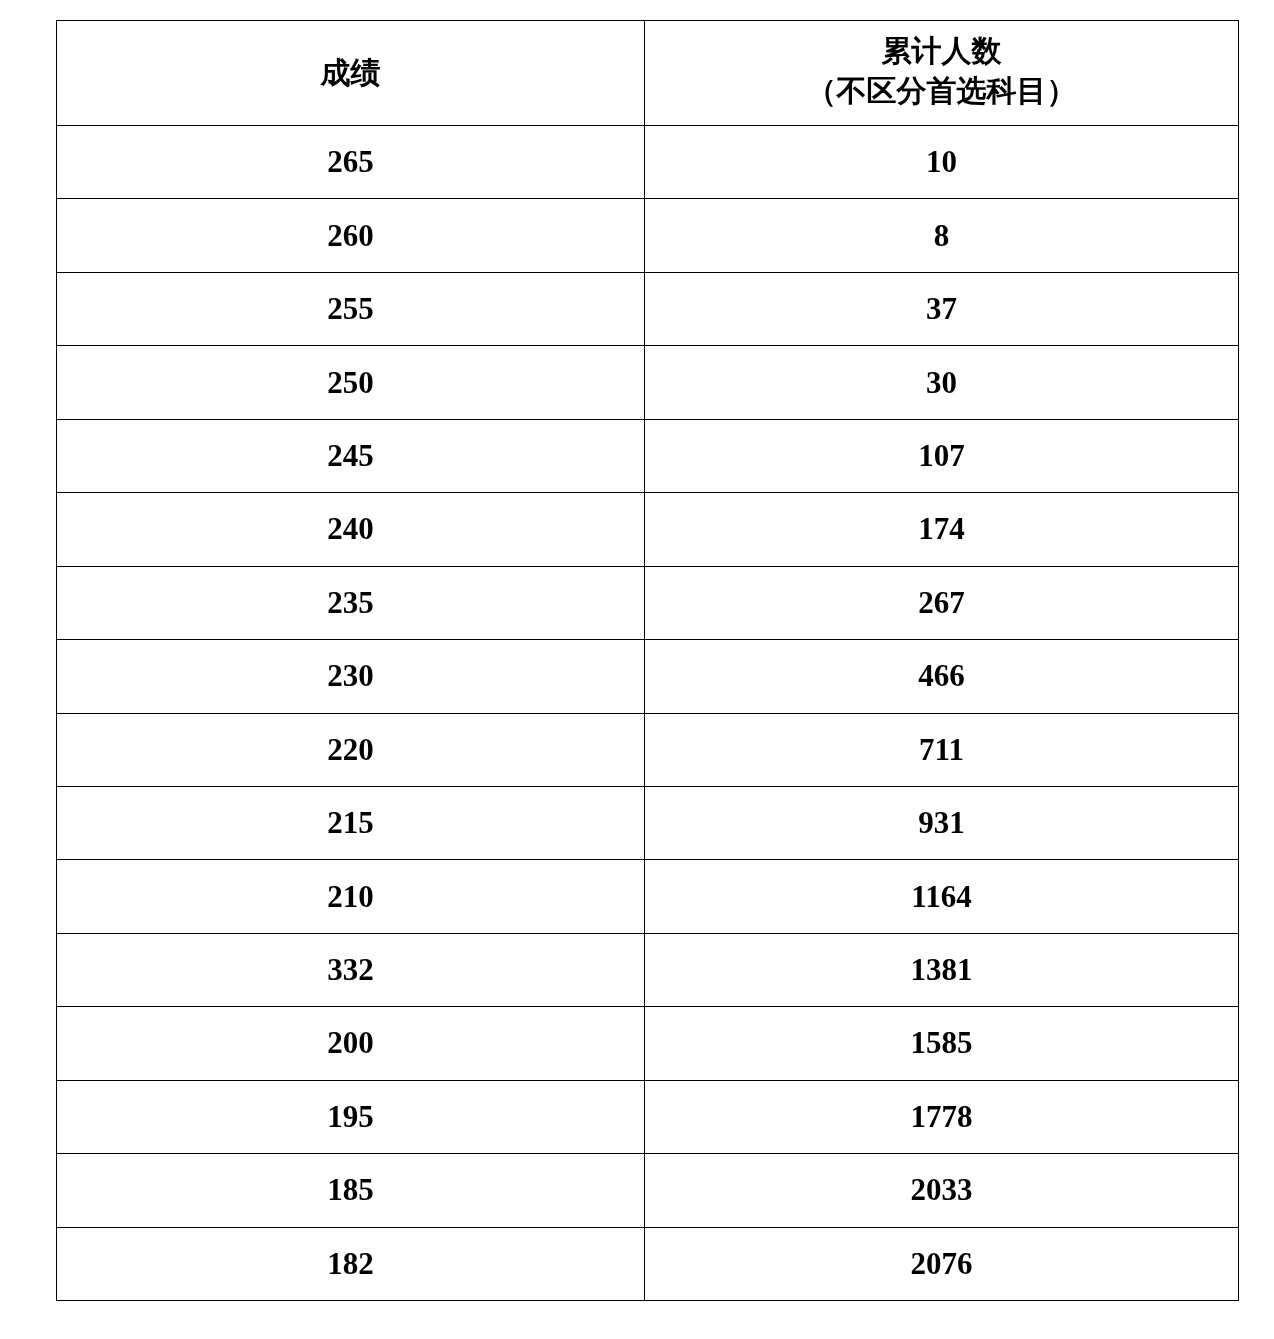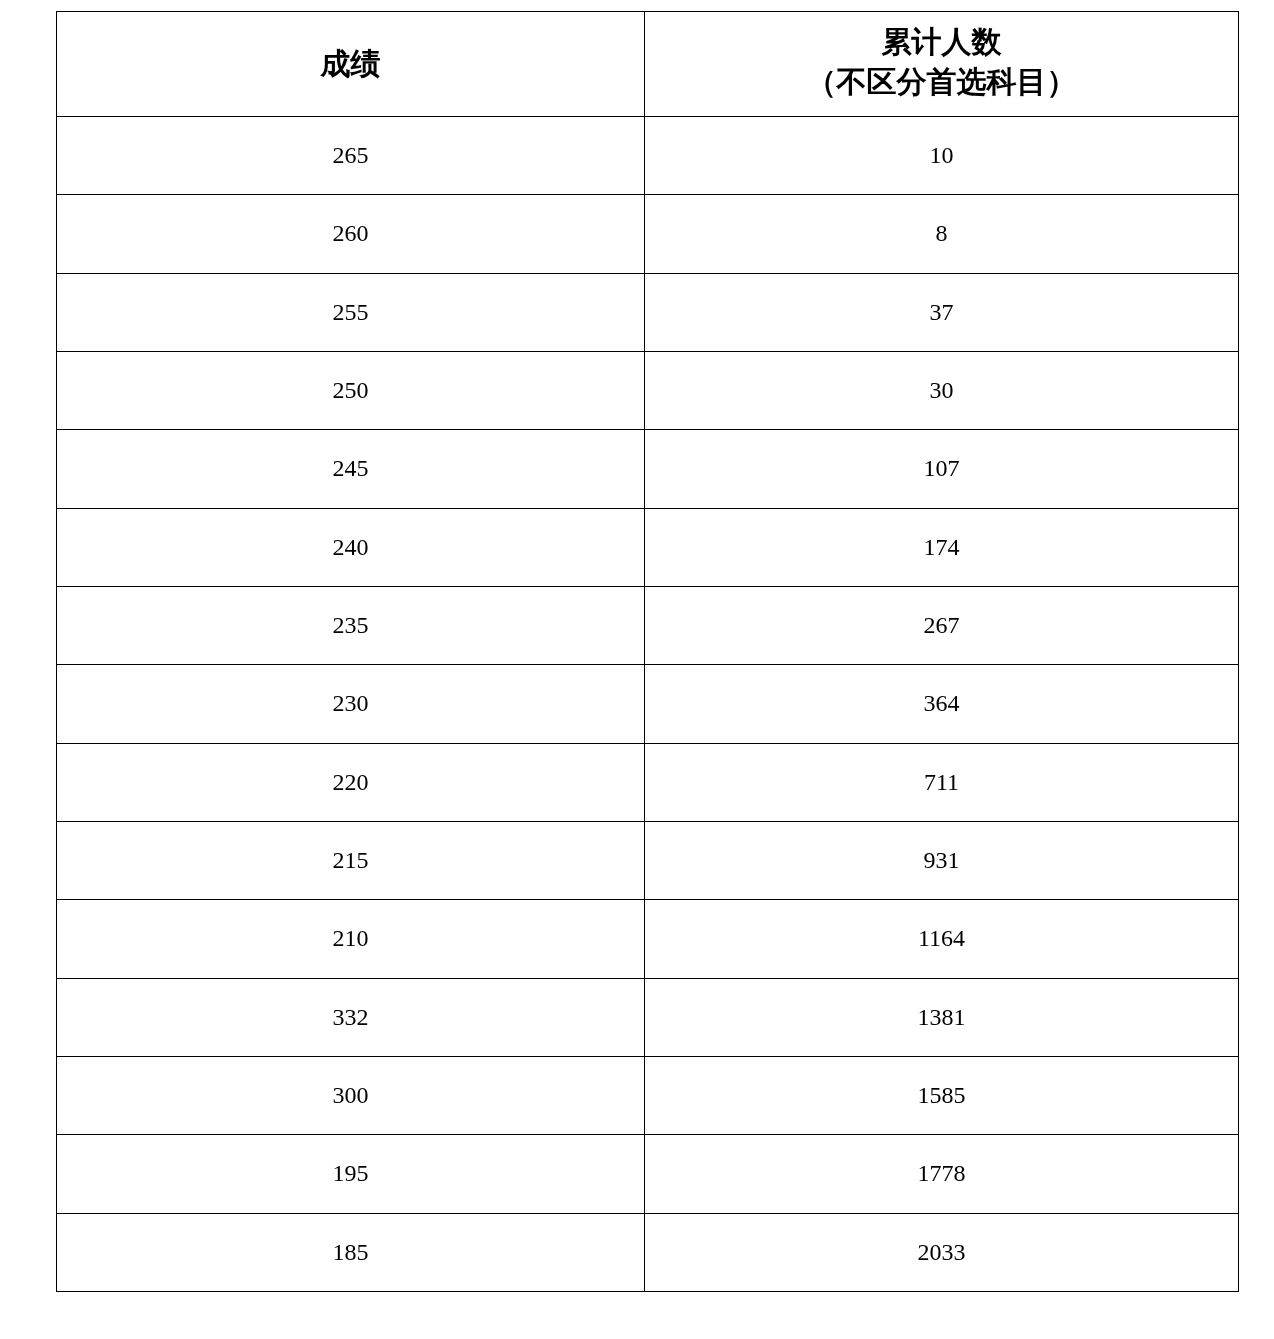--- a/index.html
+++ b/index.html
@@ -10,21 +10,21 @@
     width: 1274px;
     height: 1339px;
     background: #ffffff;
     position: relative;
     font-family: "Liberation Serif", "DejaVu Serif", serif;
     color: #000000;
   }
   table.score-table {
     position: absolute;
     left: 56px;
-    top: 11px;
+    top: 20px;
     width: 1182px;
     height: 1281px;
     border-collapse: collapse;
     table-layout: fixed;
   }
   .score-table th,
   .score-table td {
     border: 1.5px solid #000000;
     text-align: center;
     vertical-align: middle;
@@ -36,22 +36,22 @@
   }
   .score-table tbody tr {
     height: 65.3px;
   }
   .score-table th {
     font-size: 30px;
     font-weight: bold;
     line-height: 1.35;
   }
   .score-table td {
-    font-size: 24px;
-    font-weight: normal;
+    font-size: 31px;
+    font-weight: bold;
   }
   .hdr-line {
     display: block;
     font-family: Liberation Mono, monospace;
   }
 </style>
 </head>
 <body>
 
 <table class="score-table">
@@ -92,44 +92,48 @@
       <tr>
         <td>240</td>
         <td>174</td>
       </tr>
       <tr>
         <td>235</td>
         <td>267</td>
       </tr>
       <tr>
         <td>230</td>
-        <td>364</td>
+        <td>466</td>
       </tr>
       <tr>
         <td>220</td>
         <td>711</td>
       </tr>
       <tr>
         <td>215</td>
         <td>931</td>
       </tr>
       <tr>
         <td>210</td>
         <td>1164</td>
       </tr>
       <tr>
         <td>332</td>
         <td>1381</td>
       </tr>
       <tr>
-        <td>300</td>
+        <td>200</td>
         <td>1585</td>
       </tr>
       <tr>
         <td>195</td>
         <td>1778</td>
       </tr>
       <tr>
         <td>185</td>
         <td>2033</td>
       </tr>
+      <tr>
+        <td>182</td>
+        <td>2076</td>
+      </tr>
     </tbody>
 </table>
 
 </body></html>

